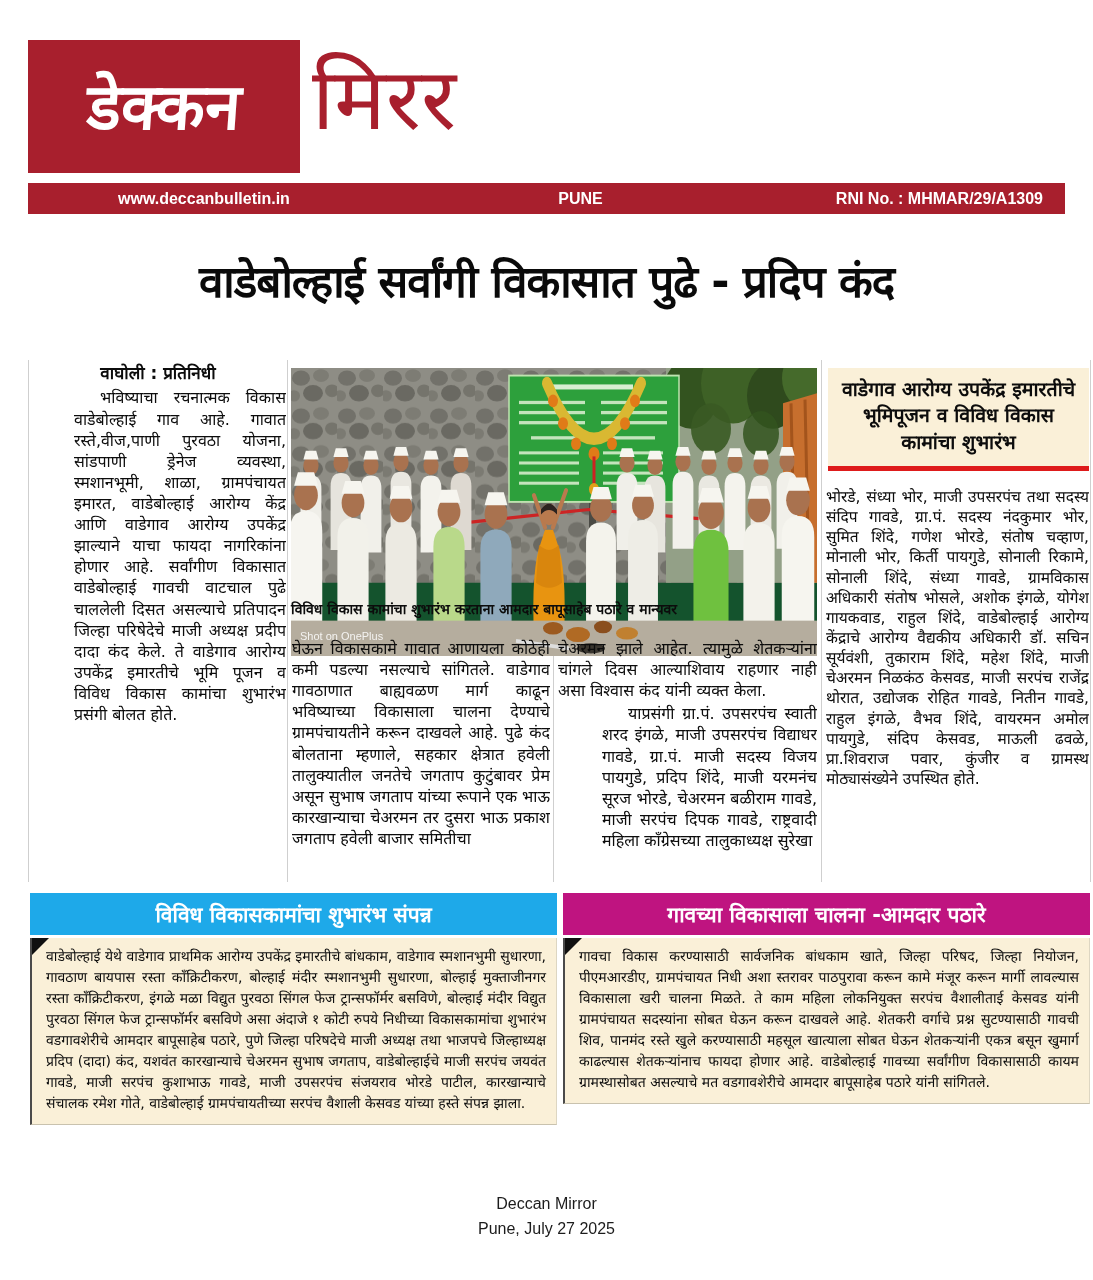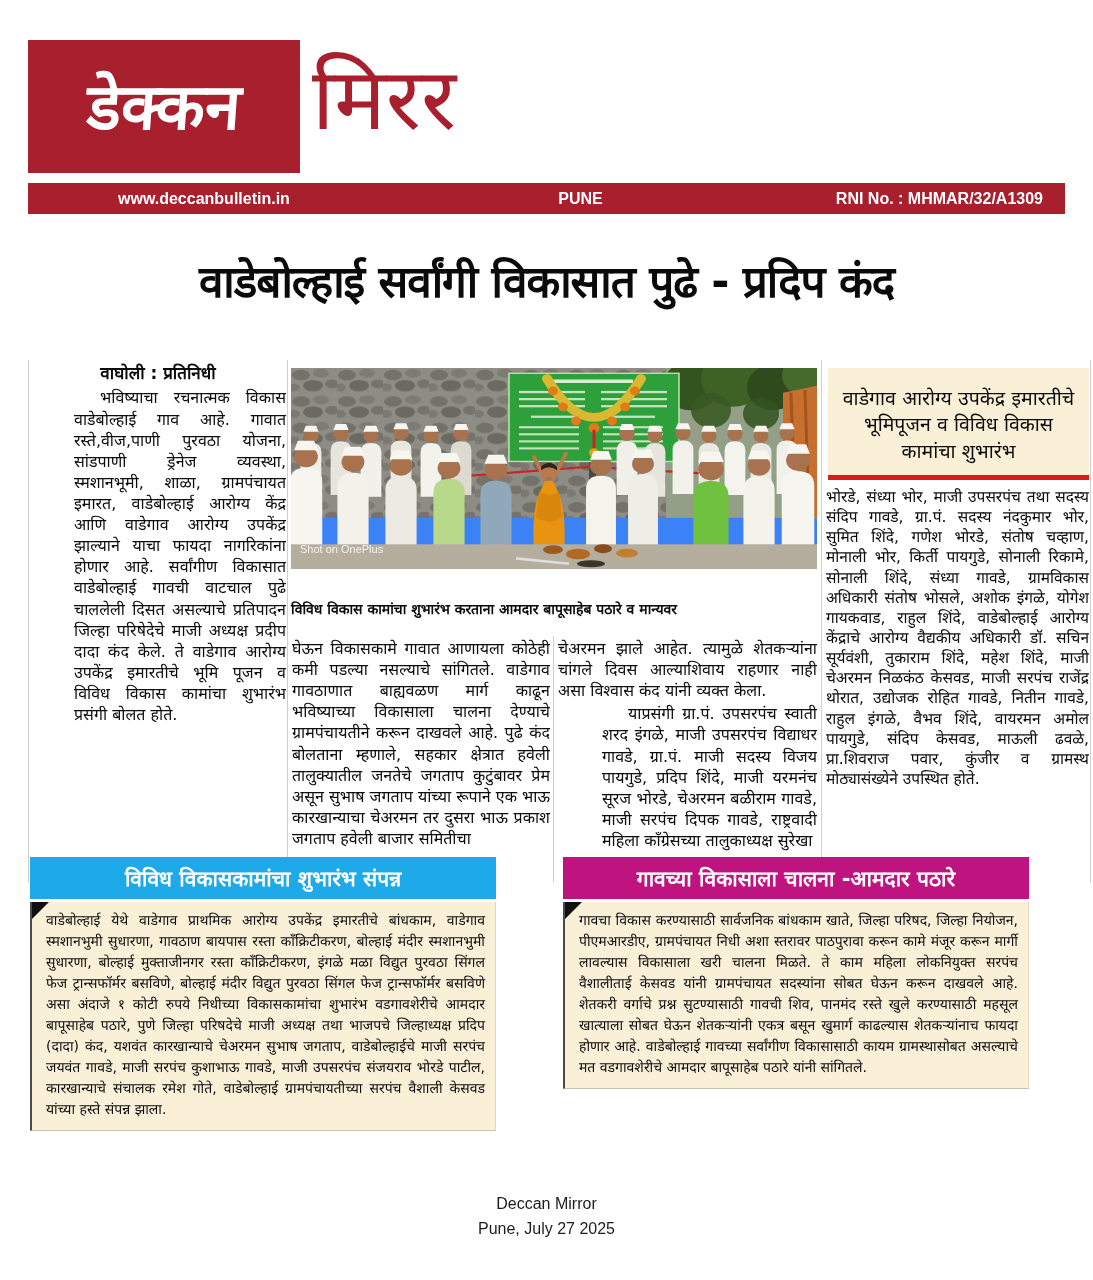--- a/index.html
+++ b/index.html
@@ -44,41 +44,41 @@
   .col{position:absolute;text-align:justify;font-size:16px;line-height:1.32;overflow:hidden;}
   .col p{margin-bottom:2px;}
   .indent{text-indent:26px;padding-left:44px;}
   .col1{left:30px;top:362px;width:256px;height:520px;}
   .dateline{font-weight:bold;font-size:17px;margin-bottom:3px;text-align:center;}
   .col2{left:292px;top:638px;width:258px;height:246px;}
   .col3{left:558px;top:638px;width:259px;height:246px;}
   .divider{position:absolute;width:1px;background:#cfcfcf;}
   
   .photo{
-    position:absolute;left:291px;top:368px;width:526px;height:201px;
-    background:#3b82f6;overflow:hidden;
+    position:absolute;left:291px;top:368px;width:526px;height:288px;
+    background:#14532d;overflow:hidden;
   }
   .photo svg{display:block;width:100%;height:100%;}
   .photo-watermark{
     position:absolute;left:9px;bottom:14px;color:rgba(255,255,255,.85);
     font-size:11px;font-family:"Liberation Sans","DejaVu Sans",sans-serif;
   }
   .caption{
     position:absolute;left:291px;top:601px;width:527px;
     font-weight:bold;font-size:14px;line-height:1.25;text-align:left;
   }
   
   .sidebar-title-box{
     position:absolute;left:828px;top:368px;width:261px;
     background:var(--cream);border-bottom:5px solid var(--accent-red);
-    padding:18px 8px 10px;text-align:center;font-weight:normal;font-size:19.5px;line-height:1.35;
+    padding:9px 8px 10px;text-align:center;font-weight:bold;font-size:19.5px;line-height:1.35;
   }
   .sidebar-body{left:826px;top:487px;width:263px;height:398px;font-size:15.5px;line-height:1.3;}
   
-  .sub-box{position:absolute;top:857px;width:466px;border-radius:18px;}
+  .sub-box{position:absolute;top:893px;width:527px;border-radius:18px;}
   .sub-box .bar{
     height:42px;display:flex;align-items:center;justify-content:center;
     color:#fff;font-weight:bold;font-size:21px;
   }
   .sub-box .bar.blue{background:var(--box-blue);}
   .sub-box .bar.magenta{background:var(--box-magenta);}
   .sub-box .body{
     position:relative;background:var(--cream);
     border-left:2px solid #4a4a4a;border-bottom:1px solid #c9c2ae;border-right:1px solid #ddd6c2;
     padding:8px 10px 10px 14px;margin-top:3px;
@@ -100,21 +100,21 @@
 <body>
 
 <div class="logo-box">
   <div class="logo-word">डेक्कन</div>
 </div>
 <div class="logo-side">मिरर</div>
 
 <div class="info-bar">
   <div class="cell-l">www.deccanbulletin.in</div>
   <div class="cell-c">PUNE</div>
-  <div class="cell-r">RNI No. : MHMAR/32/A1309</div>
+  <div class="cell-r">RNI No. : MHMAR/29/A1309</div>
 </div>
 
 <div class="headline">वाडेबोल्हाई सर्वांगी विकासात पुढे - प्रदिप कंद</div>
 
 <div class="divider" style="left:28px;top:360px;height:522px;"></div>
 <div class="divider" style="left:287px;top:360px;height:522px;"></div>
 <div class="divider" style="left:553px;top:636px;height:246px;"></div>
 <div class="divider" style="left:821px;top:360px;height:522px;"></div>
 <div class="divider" style="left:1090px;top:360px;height:522px;"></div>
 

